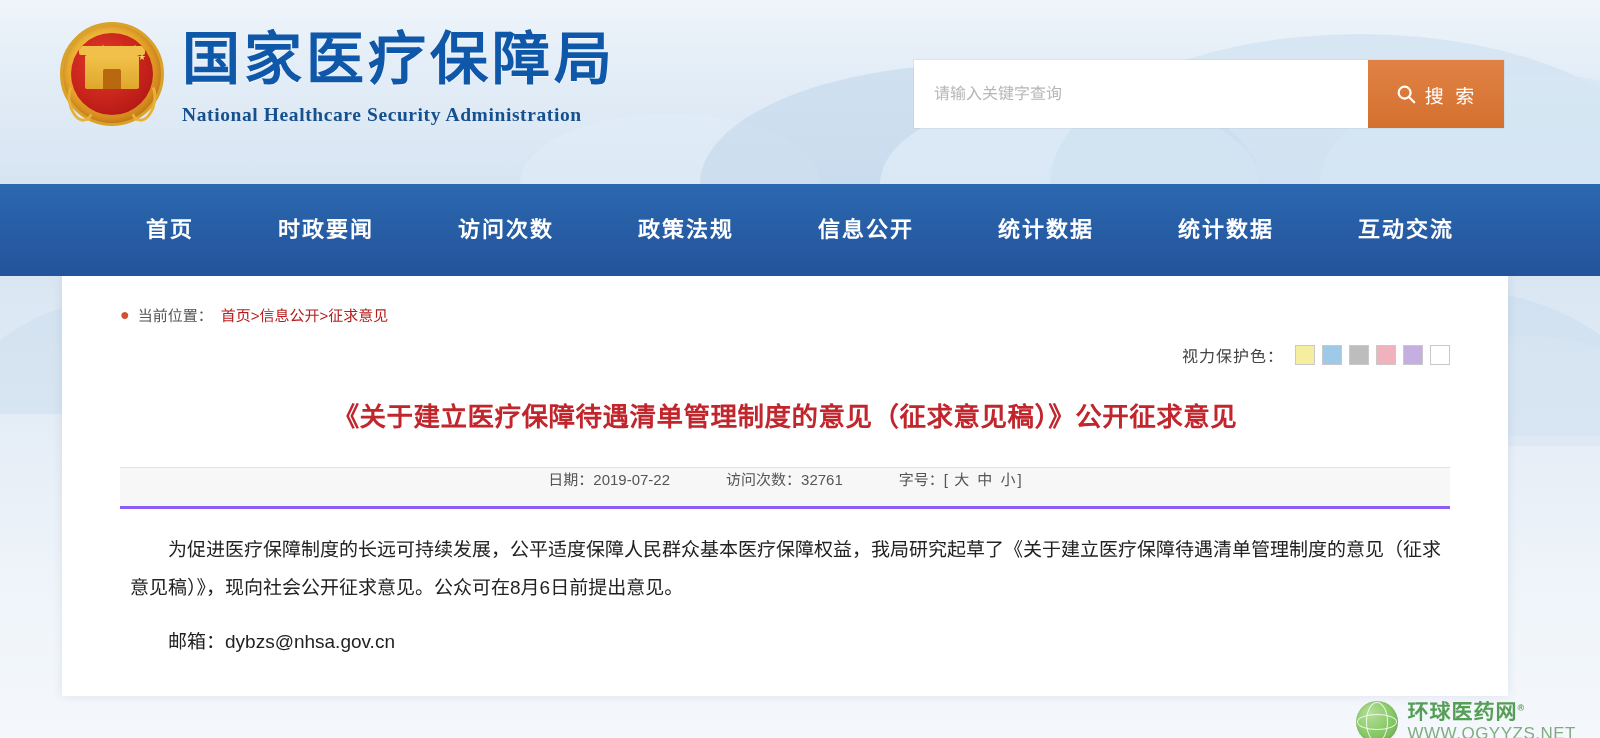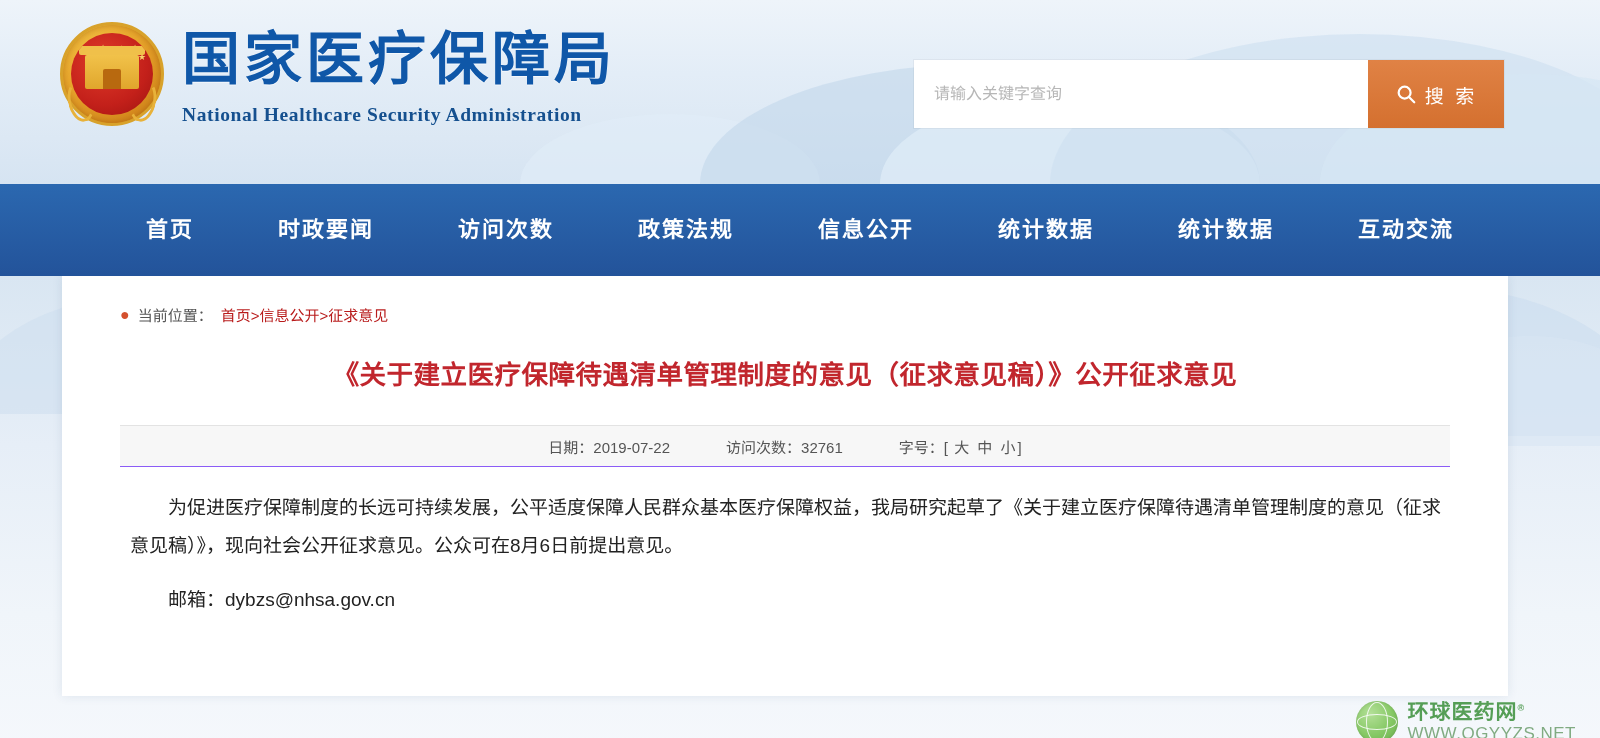--- a/index.html
+++ b/index.html
@@ -234,23 +234,23 @@
     letter-spacing: 0.5px;
     line-height: 40px;
     font-family: "Liberation Sans", "DejaVu Sans", sans-serif;
   }
 
   .meta-bar {
     margin-top: 30px;
     height: 42px;
     background: #f7f7f7;
     border-top: 1px solid #e3e3e3;
-    border-bottom: 1px solid #8b5cf6;
-    display: flex;
-    align-items: center;
+    border-bottom: 3px solid #8b5cf6;
+    display: flex;
+    align-items: flex-start;
     justify-content: center;
     gap: 56px;
     font-size: 15px;
     color: #555;
   }
   .meta-bar .meta-item { white-space: nowrap; }
   .meta-bar .fs-opt { cursor: pointer; padding: 0 2px; }
 
   .article-body {
     padding-top: 22px;
@@ -351,20 +351,29 @@
     <div class="bg-mtn c"></div>
 
     <div class="card">
 
       <div class="breadcrumb">
         <span class="pin">●</span>
         <span class="bc-label">当前位置：</span>
         <span class="bc-path">首页&gt;信息公开&gt;征求意见</span>
       </div>
 
+      <div class="eyecare">
+        <span class="label">视力保护色：</span>
+        <span class="swatch" style="background:#f5ee9e"></span>
+        <span class="swatch" style="background:#9ec9e8"></span>
+        <span class="swatch" style="background:#bdbdbd"></span>
+        <span class="swatch" style="background:#f0b3bd"></span>
+        <span class="swatch" style="background:#c5aee0"></span>
+        <span class="swatch" style="background:#ffffff"></span>
+      </div>
 
       <h1 class="article-title">《关于建立医疗保障待遇清单管理制度的意见（征求意见稿）》公开征求意见</h1>
 
       <div class="meta-bar">
         <span class="meta-item">
           <span>日期：</span><span>2019-07-22</span>
         </span>
         <span class="meta-item">
           <span>访问次数：</span><span>32761</span>
         </span>

